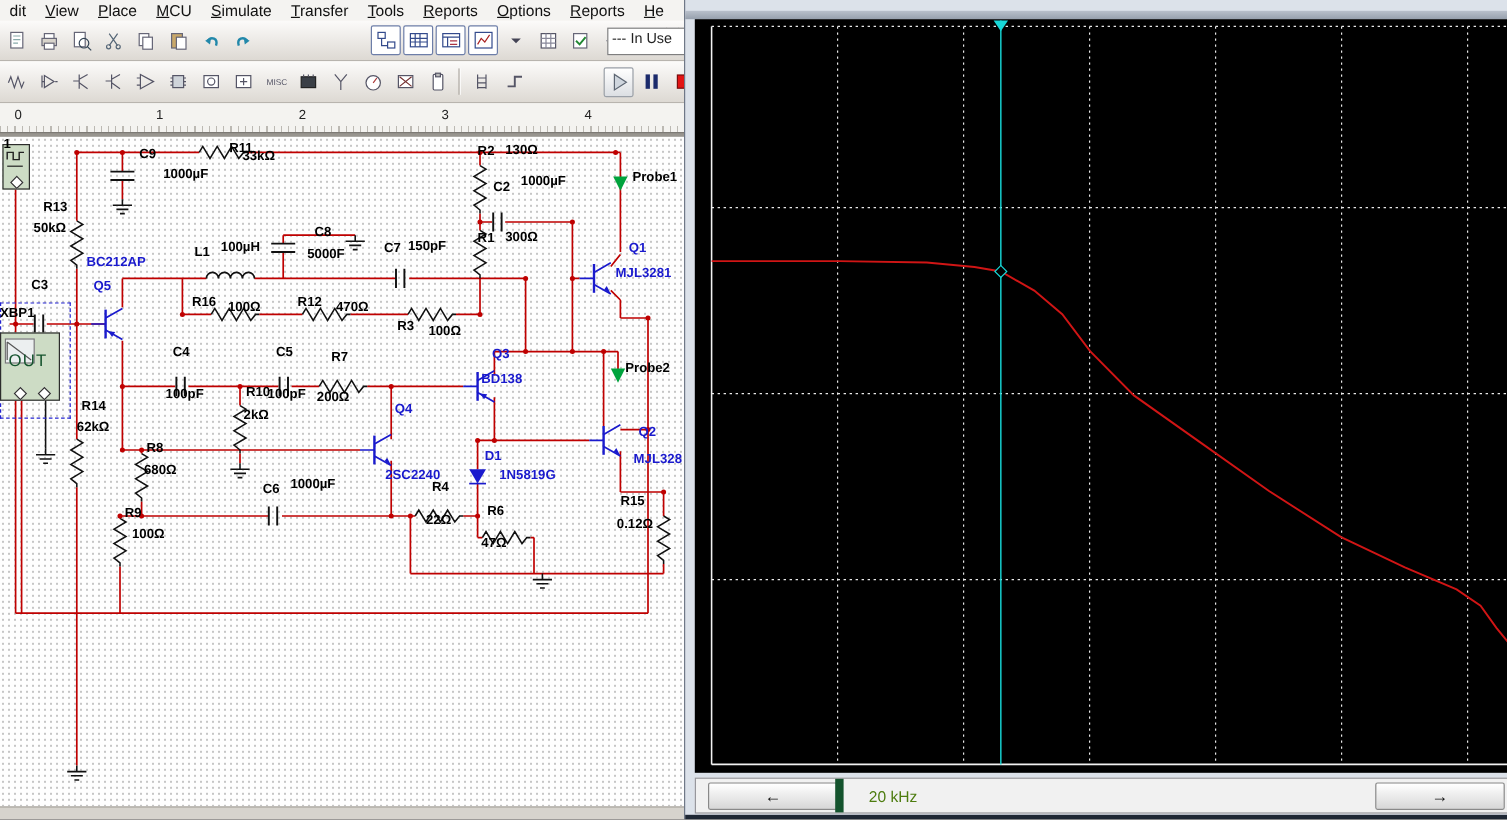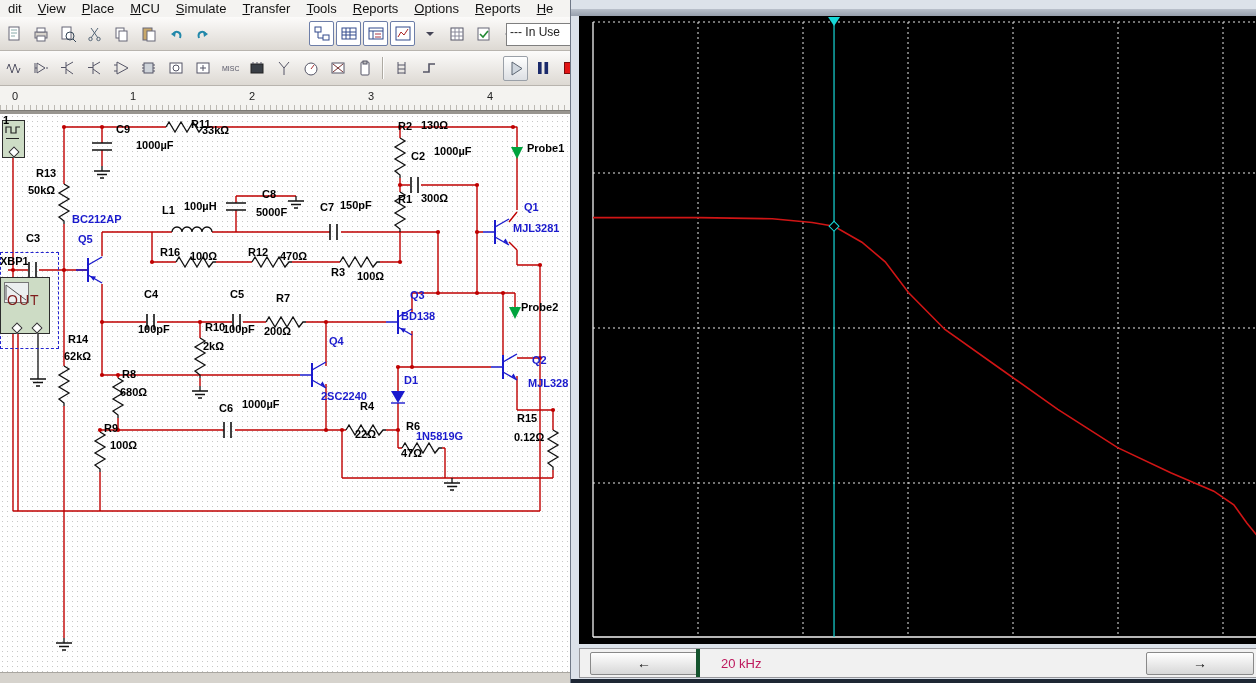--- a/index.html
+++ b/index.html
@@ -32,33 +32,33 @@
 
   
   .canvas{position:absolute;top:114px;left:0;width:570px;height:558px;background:#fefefe;
      background-image:radial-gradient(#c6c6c6 0.6px,transparent 0.75px);background-size:5px 5px;overflow:hidden;}
   .canvas-bottom{position:absolute;top:672px;left:0;width:570px;height:11px;background:#d6d3cd;border-top:1px solid #a9a6a0;}
   .sch-svg{position:absolute;left:0;top:0;}
   .sch-label{position:absolute;font-size:11px;font-weight:bold;color:#000;white-space:nowrap;line-height:1;}
   .sch-label.blue{color:#1a1acd;}
   .inst{position:absolute;background:#cddcc5;border:1px solid #2c2c2c;}
   .inst .mini-screen{position:absolute;left:3px;top:4px;width:23px;height:19px;background:#eceff0;border:1px solid #777;}
-  .inst .out-label{position:absolute;left:6px;top:14px;font-size:14px;color:#7f1d1d;letter-spacing:1px;text-align:center;}
+  .inst .out-label{position:absolute;left:6px;top:14px;font-size:14px;color:#14532d;letter-spacing:1px;text-align:center;}
   .diamond{position:absolute;width:6px;height:6px;background:#fff;border:1px solid #333;transform:rotate(45deg);}
   .sel-rect{position:absolute;border:1px dashed #2323d0;}
 
   
   .grapher{position:absolute;left:570px;top:0;width:686px;height:683px;background:#dce2ea;
      border-left:1px solid #6f7887;z-index:50;}
   .g-top{position:absolute;left:0;top:9px;right:0;height:7px;background:linear-gradient(#b9c0cb,#97a0ad);}
   .plot{position:absolute;left:8px;top:16px;width:678px;height:628px;background:#000;}
   .g-status{position:absolute;left:8px;top:648px;width:676px;height:28px;background:#f1f1f1;border:1px solid #97979c;}
   .g-btn{position:absolute;top:3px;height:21px;background:linear-gradient(#ffffff,#d7d7d7);
      border:1px solid #898989;border-radius:2px;font-size:14px;color:#111;text-align:center;line-height:20px;}
-  .g-cell{position:absolute;top:0;bottom:0;border-left:4px solid #14532d;font-size:13px;color:#be185d;
+  .g-cell{position:absolute;top:0;bottom:0;border-left:7px solid #14532d;font-size:13px;color:#4d7c0f;
      display:flex;align-items:center;}
   .g-bottom{position:absolute;left:0;top:679px;right:0;height:4px;background:#1e2734;}
 </style>
 </head>
 <body>
 
 <div class="app">
 
   <div class="menubar" id="menubar">
       <div class="menu-item">dit</div>
@@ -518,21 +518,21 @@
         <span class="sch-label" style="left: 264px; top: 212px;">200Ω</span>
         <span class="sch-label" style="left: 205px; top: 208px;">R10</span>
         <span class="sch-label" style="left: 203px; top: 227px;">2kΩ</span>
         <span class="sch-label" style="left: 68px; top: 220px;">R14</span>
         <span class="sch-label" style="left: 64px; top: 237px;">62kΩ</span>
         <span class="sch-label blue" style="left: 329px; top: 222px;">Q4</span>
         <span class="sch-label blue" style="left: 321px; top: 277px;">2SC2240</span>
         <span class="sch-label blue" style="left: 532px; top: 241px;">Q2</span>
         <span class="sch-label blue" style="left: 528px; top: 264px;">MJL328</span>
         <span class="sch-label blue" style="left: 404px; top: 261px;">D1</span>
-        <span class="sch-label blue" style="left: 416px; top: 277px; margin-top: 40px;">1N5819G</span>
+        <span class="sch-label blue" style="left: 416px; top: 277px;">1N5819G</span>
         <span class="sch-label" style="left: 122px; top: 255px;">R8</span>
         <span class="sch-label" style="left: 120px; top: 273px;">680Ω</span>
         <span class="sch-label" style="left: 104px; top: 309px;">R9</span>
         <span class="sch-label" style="left: 110px; top: 326px;">100Ω</span>
         <span class="sch-label" style="left: 219px; top: 289px;">C6</span>
         <span class="sch-label" style="left: 242px; top: 285px;">1000µF</span>
         <span class="sch-label" style="left: 360px; top: 287px;">R4</span>
         <span class="sch-label" style="left: 355px; top: 315px;">22Ω</span>
         <span class="sch-label" style="left: 406px; top: 307px;">R6</span>
         <span class="sch-label" style="left: 401px; top: 334px;">47Ω</span>

